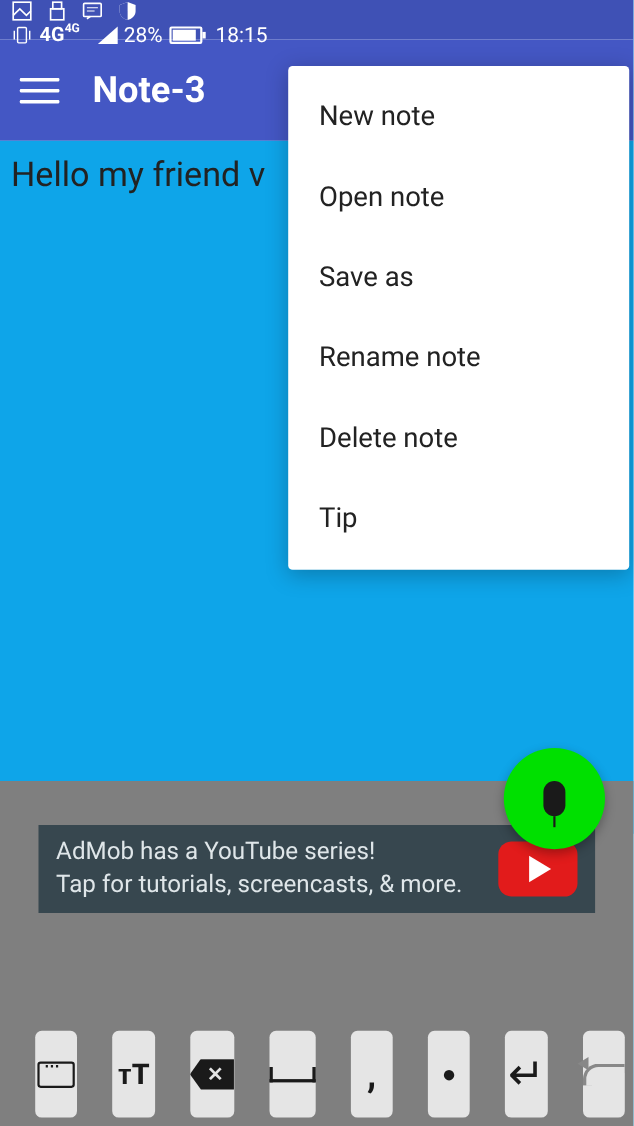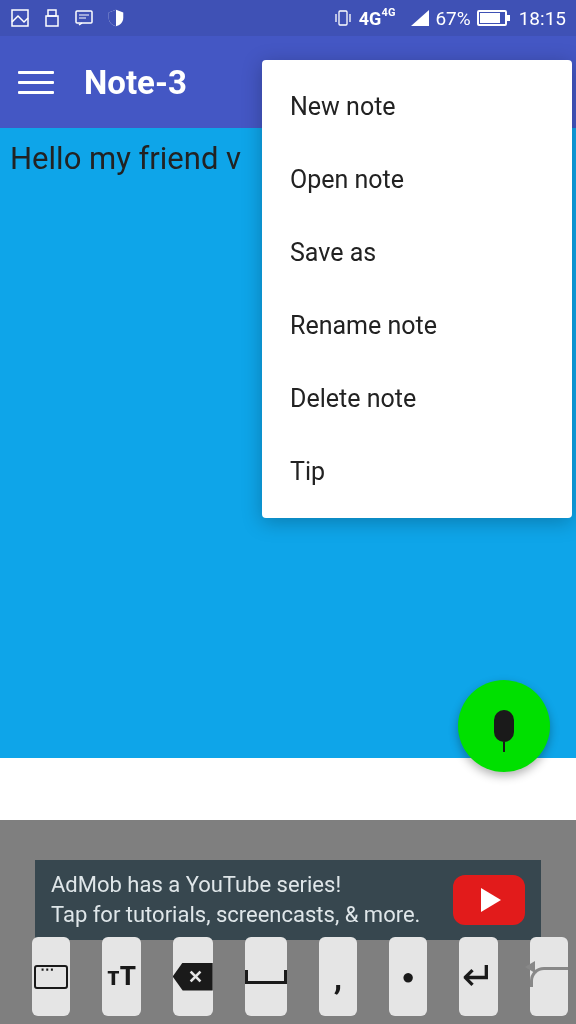--- a/index.html
+++ b/index.html
@@ -8,25 +8,26 @@
       height: 1024px;
       font-family: Roboto, Arial, sans-serif;
       background: #fff;
       position: relative;
       overflow: hidden;
     }
     .status-bar {
       height: 36px;
       background: #3f51b5;
       display: flex;
-      align-items: center;
+      align-items: flex-start;
       justify-content: space-between;
       padding: 0 10px;
       color: #fff;
       font-size: 19px;
+      flex-direction: column;
     }
     .status-left { display: flex; gap: 12px; align-items: center; }
     .status-right { display: flex; gap: 6px; align-items: center; font-weight: 400; }
     .status-icon { width: 20px; height: 20px; display: inline-flex; align-items: center; justify-content: center; }
     .app-bar {
       height: 92px;
       background: #4457c4;
       display: flex;
       align-items: center;
       padding: 0 18px;
@@ -44,21 +45,21 @@
       top: 128px;
       left: 0; right: 0;
       bottom: 266px;
       background: #0ea5e9;
       padding: 12px 10px;
     }
     .note-text { font-size: 31px; color: #222; }
     .bottom-zone {
       position: absolute;
       left: 0; right: 0; bottom: 0;
-      height: 204px;
+      height: 314px;
       background: #7f7f7f;
     }
     .ad-banner {
       position: absolute;
       left: 35px; right: 35px;
       top: 40px;
       height: 80px;
       background: #37474f;
       display: flex;
       align-items: center;
@@ -220,21 +221,21 @@
     <span class="status-icon">
       <svg width="18" height="18" viewBox="0 0 18 18">
           <rect x="5" y="2" width="8" height="14" rx="1" fill="none" stroke="#fff" stroke-width="1.3"></rect>
           <line x1="2" y1="5" x2="2" y2="13" stroke="#fff" stroke-width="1.3"></line>
           <line x1="16" y1="5" x2="16" y2="13" stroke="#fff" stroke-width="1.3"></line>
         </svg>
     </span>
     <span class="sig-4g"><span>4G</span><sup>4G</sup></span>
     <span style="width:18px"></span>
     <span class="sig-triangle"></span>
-    <span>67%</span>
+    <span>28%</span>
     <span class="battery">
         <span class="battery-fill"></span>
       </span>
     <span style="margin-left:6px">18:15</span>
   </div>
 </div>
 
 <div class="app-bar">
   <div class="hamburger">
     <div></div>

